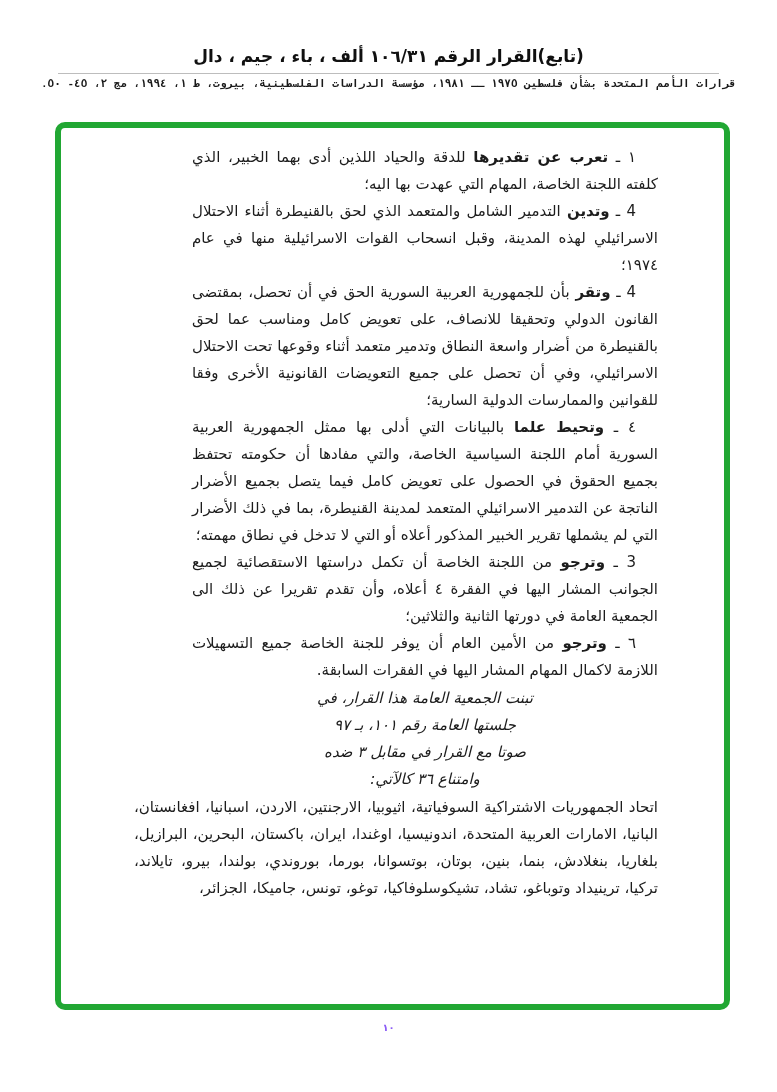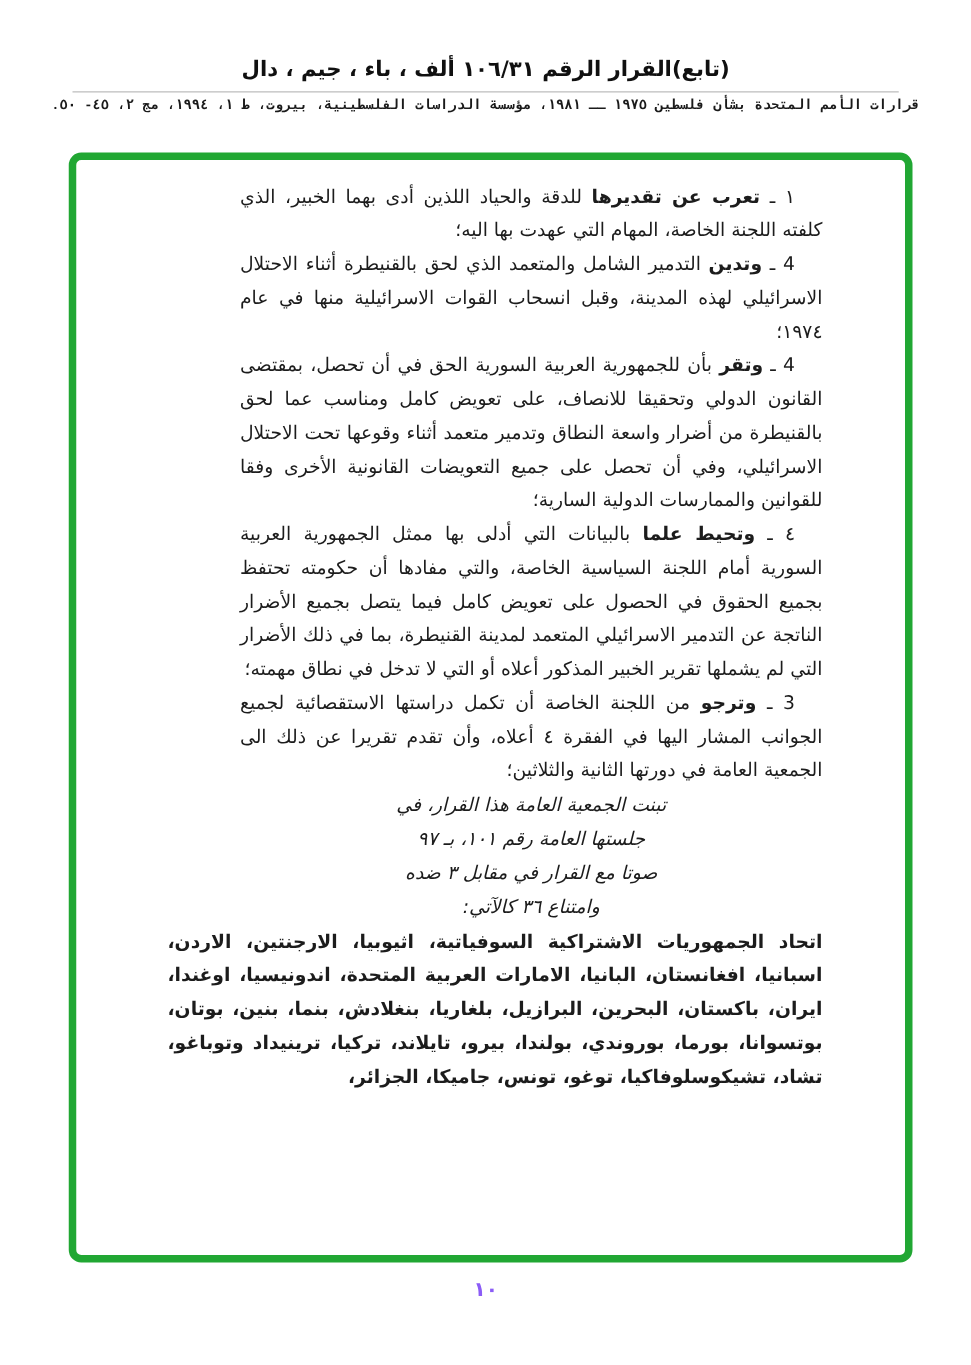--- a/index.html
+++ b/index.html
@@ -38,26 +38,26 @@
 
   .adoption{
     margin:1px auto 0 auto;text-indent:0;
     white-space:pre-line;text-align:center;font-style:italic;
   }
 
   .vote-row{
     display:flex;gap:16px;margin-left:-58px;margin-top:1px;text-indent:0;
   }
   .vote-label{flex:none;white-space:nowrap;word-spacing:6px;}
-  .vote-list{flex:1;text-align:justify;font-weight:bold;}
+  .vote-list{flex:1;text-align:justify;}
 
   
   .footer{
     position:absolute;top:1022px;left:0;right:0;text-align:center;
-    font-size:16px;font-weight:bold;color:#8b5cf6;
+    font-size:10px;font-weight:bold;color:#8b5cf6;
   }
 </style>
 </head>
 <body>
 
 <div class="page">
 
   <div class="header">
     <h1 class="doc-title">(تابع)القرار الرقم  ١٠٦/٣١ ألف ، باء ، جيم ، دال</h1>
     <div class="header-rule"></div>
@@ -70,20 +70,21 @@
       <p class="para"><span class="marker">١ ـ</span> <span class="lead">تعرب عن تقديرها</span> <span>للدقة والحياد اللذين أدى بهما الخبير، الذي كلفته اللجنة الخاصة، المهام التي عهدت بها اليه؛</span></p>
 
       <p class="para"><span class="marker">4 ـ</span> <span class="lead">وتدين</span> <span>التدمير الشامل والمتعمد الذي لحق بالقنيطرة أثناء الاحتلال الاسرائيلي لهذه المدينة، وقبل انسحاب القوات الاسرائيلية منها في عام ١٩٧٤؛</span></p>
 
       <p class="para"><span class="marker">4 ـ</span> <span class="lead">وتقر</span> <span>بأن للجمهورية العربية السورية الحق في أن تحصل، بمقتضى القانون الدولي وتحقيقا للانصاف، على تعويض كامل ومناسب عما لحق بالقنيطرة من أضرار واسعة النطاق وتدمير متعمد أثناء وقوعها تحت الاحتلال الاسرائيلي، وفي أن تحصل على جميع التعويضات القانونية الأخرى وفقا للقوانين والممارسات الدولية السارية؛</span></p>
 
       <p class="para"><span class="marker">٤ ـ</span> <span class="lead">وتحيط علما</span> <span>بالبيانات التي أدلى بها ممثل الجمهورية العربية السورية أمام اللجنة السياسية الخاصة، والتي مفادها أن حكومته تحتفظ بجميع الحقوق في الحصول على تعويض كامل فيما يتصل بجميع الأضرار الناتجة عن التدمير الاسرائيلي المتعمد لمدينة القنيطرة، بما في ذلك الأضرار التي لم يشملها تقرير الخبير المذكور أعلاه أو التي لا تدخل في نطاق مهمته؛</span></p>
 
       <p class="para"><span class="marker">3 ـ</span> <span class="lead">وترجو</span> <span>من اللجنة الخاصة أن تكمل دراستها الاستقصائية لجميع الجوانب المشار اليها في الفقرة ٤ أعلاه، وأن تقدم تقريرا عن ذلك الى الجمعية العامة في دورتها الثانية والثلاثين؛</span></p>
 
+      <p class="para"><span class="marker">٦ ـ</span> <span class="lead">وترجو</span> <span>من الأمين العام أن يوفر للجنة الخاصة جميع التسهيلات اللازمة لاكمال المهام المشار اليها في الفقرات السابقة.</span></p>
 
       <div class="adoption">تبنت الجمعية العامة هذا القرار، في
 جلستها العامة رقم ١٠١، بـ ٩٧
 صوتا مع القرار في مقابل ٣ ضده
 وامتناع ٣٦ كالآتي:</div>
 
       <div class="vote-row">
         <span class="vote-list">اتحاد الجمهوريات الاشتراكية السوفياتية، اثيوبيا، الارجنتين، الاردن، اسبانيا، افغانستان، البانيا، الامارات العربية المتحدة، اندونيسيا، اوغندا، ايران، باكستان، البحرين، البرازيل، بلغاريا، بنغلادش، بنما، بنين، بوتان، بوتسوانا، بورما، بوروندي، بولندا، بيرو، تايلاند، تركيا، ترينيداد وتوباغو، تشاد، تشيكوسلوفاكيا، توغو، تونس، جاميكا، الجزائر،</span>
       </div>
 

